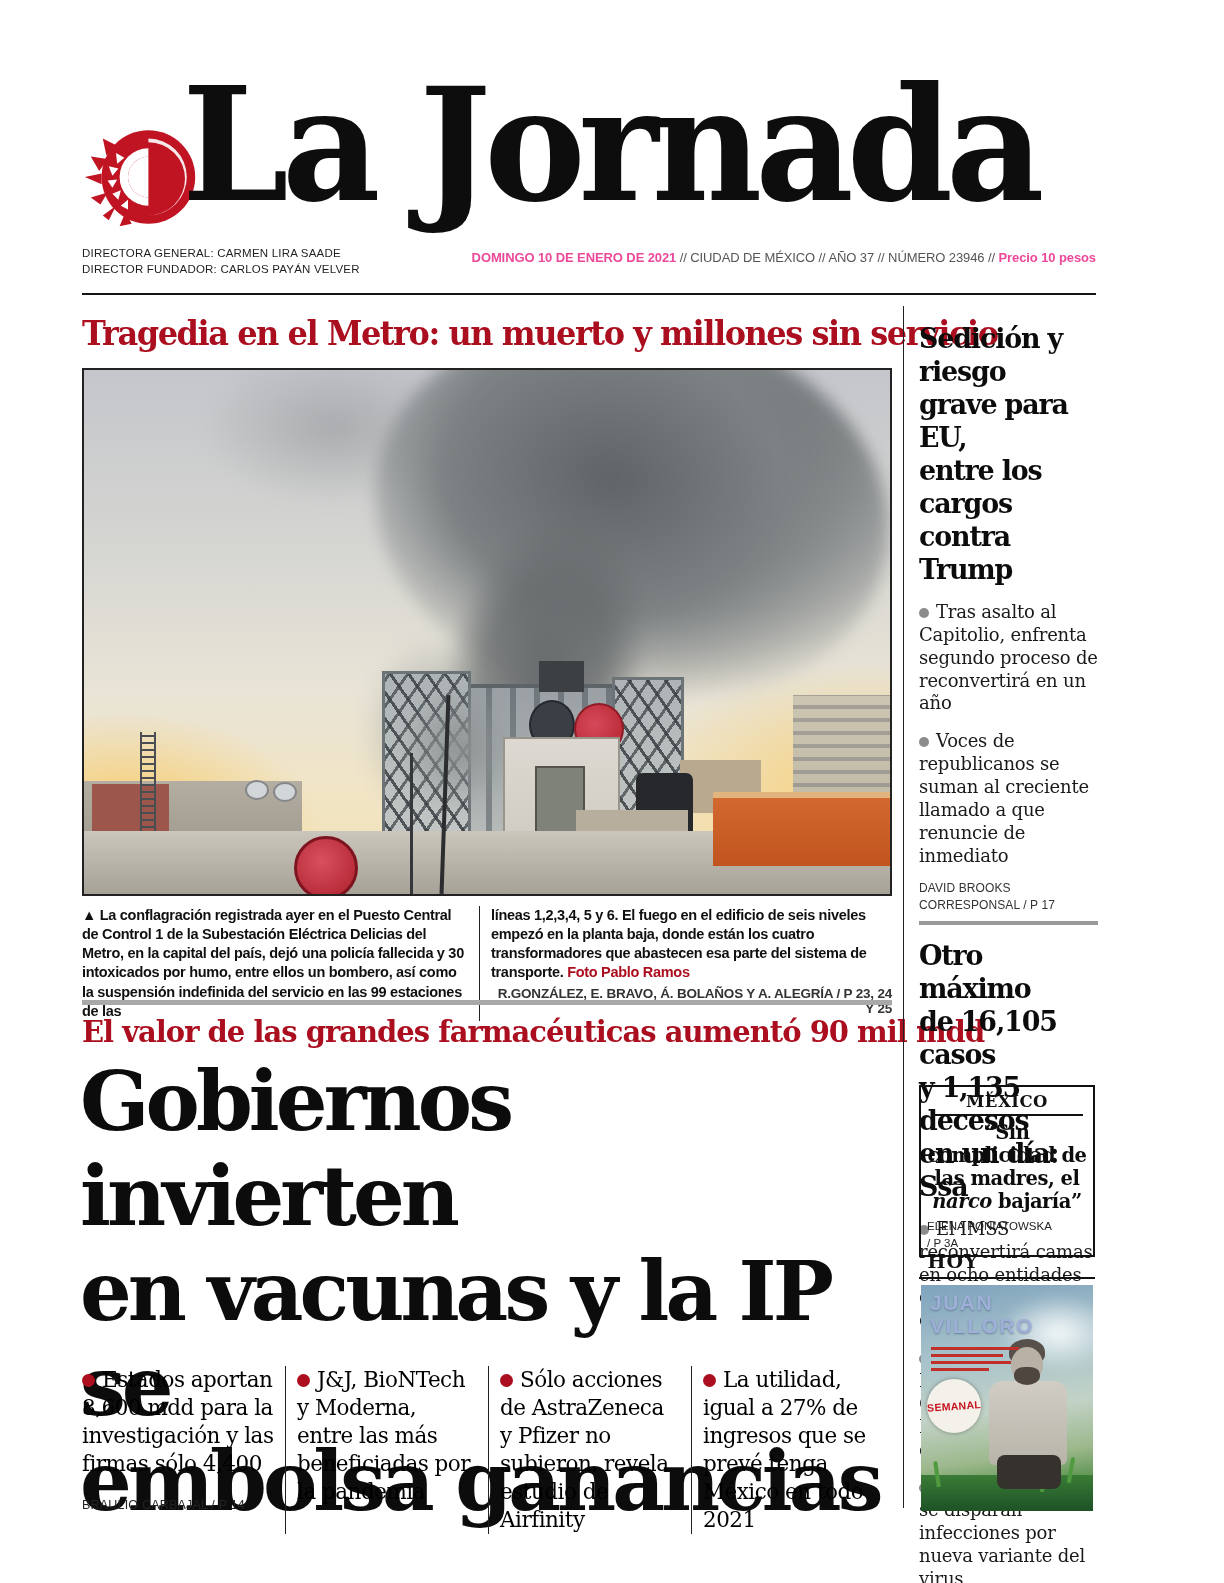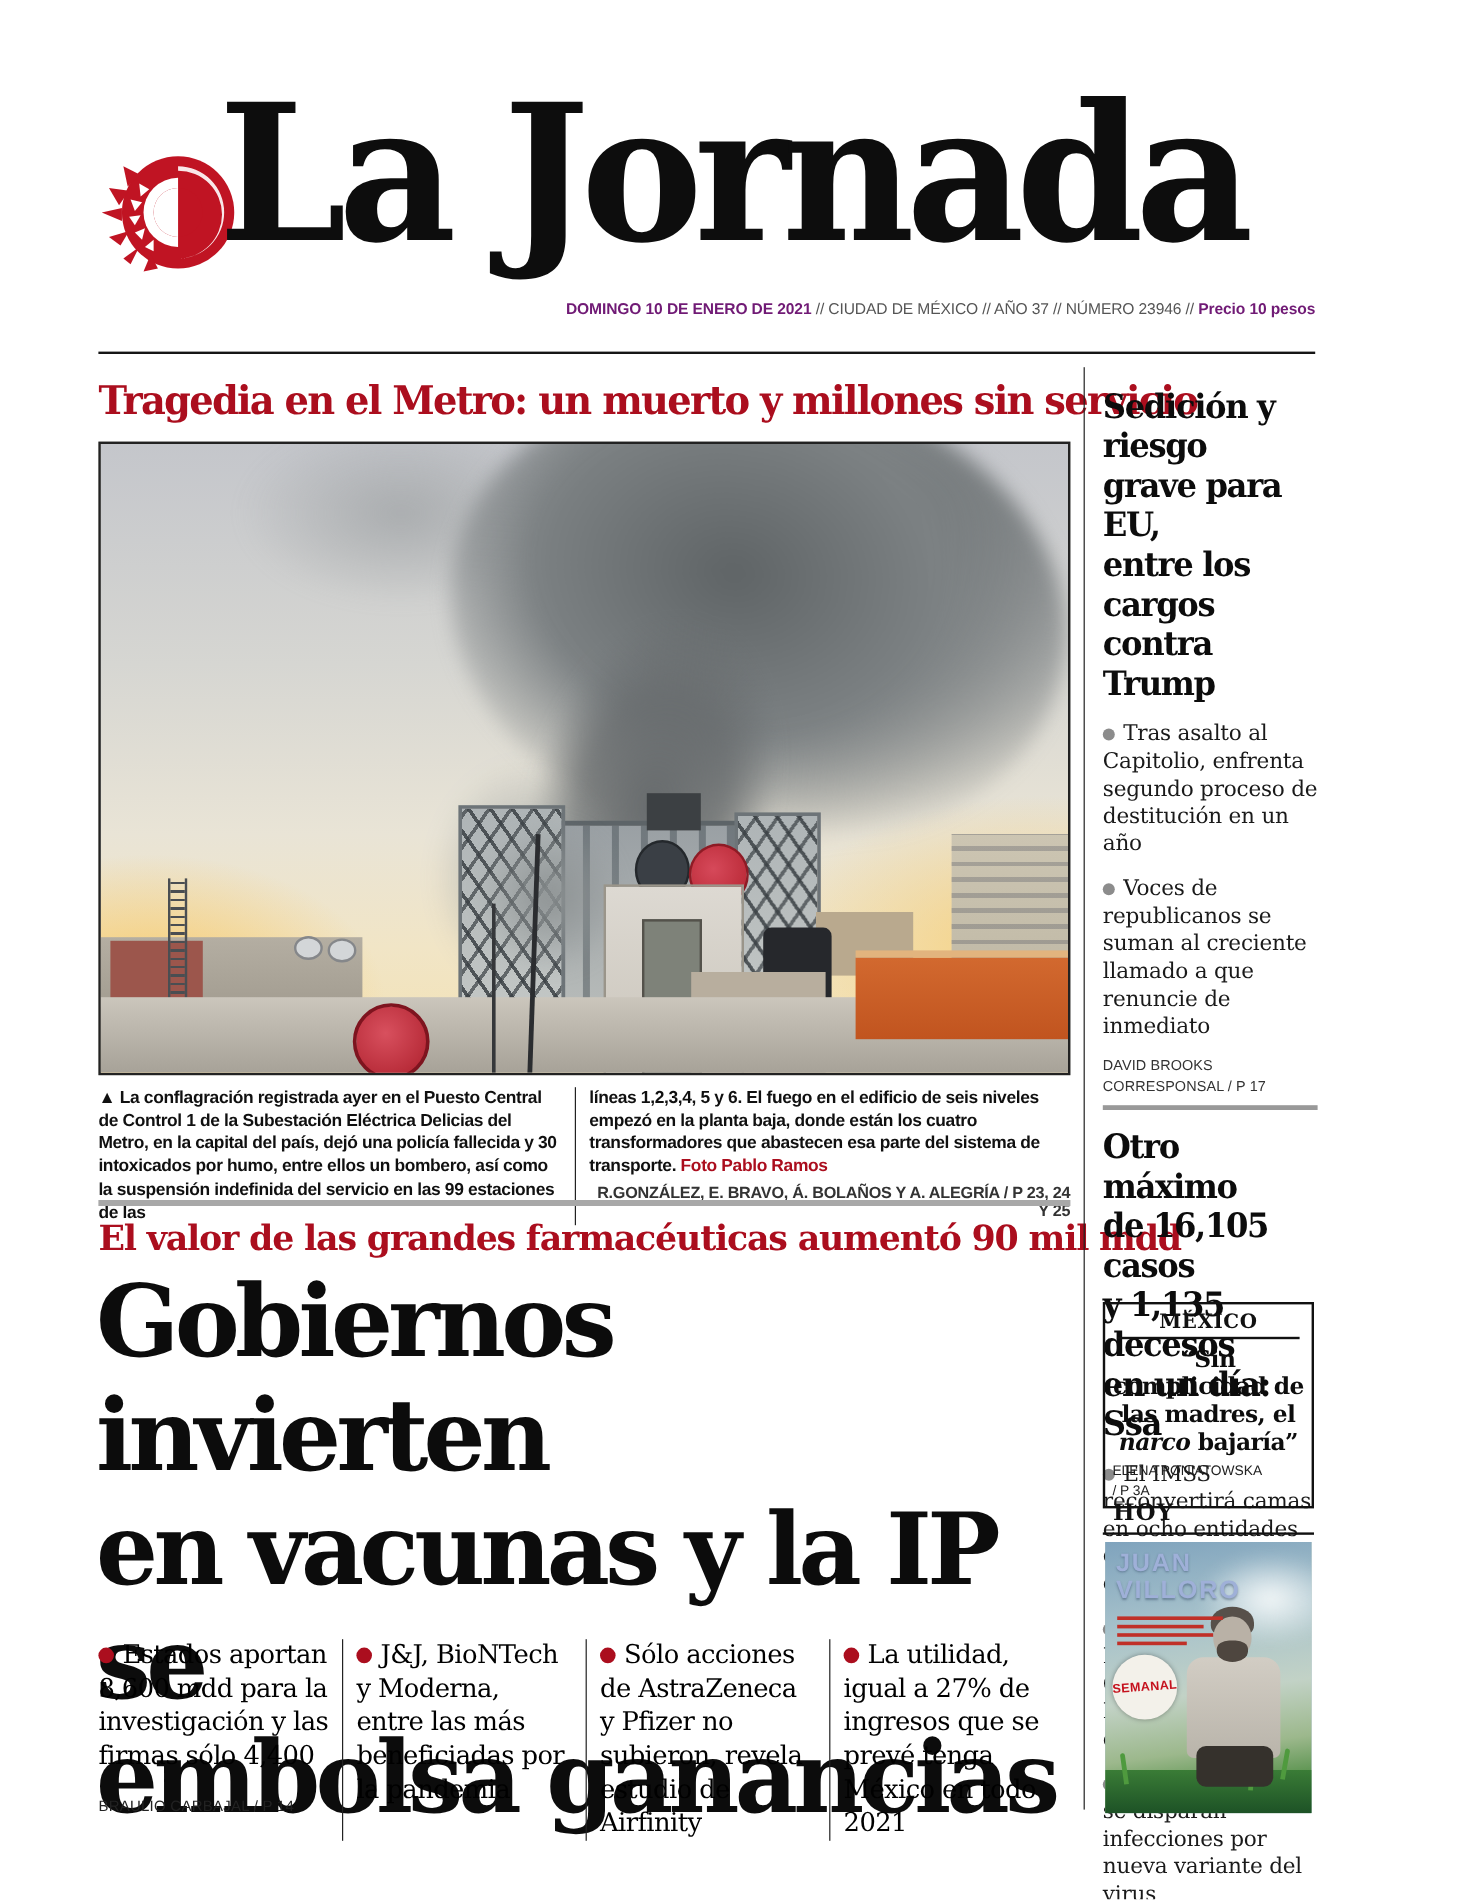--- a/index.html
+++ b/index.html
@@ -15,21 +15,21 @@
 
   
   .logo{position:absolute;left:80px;top:116px;width:120px;height:122px;color:var(--logo-red);}
   .masthead-title{position:absolute;left:182px;top:66px;font-size:152px;font-weight:bold;
         letter-spacing:-7px;line-height:1;color:#0d0d0d;white-space:nowrap;
         transform:scaleY(1.04);transform-origin:left top;}
   .directors{position:absolute;left:82px;top:245px;font-size:11.5px;line-height:1.4;
         color:#1f1f1f;letter-spacing:.2px;}
   .dateline{position:absolute;left:420px;top:250px;width:676px;text-align:right;
         font-size:13px;color:#555;letter-spacing:-.1px;white-space:nowrap;}
-  .dateline b{color:#701a75;}
+  .dateline b{color:#ec4899;}
   .top-rule{position:absolute;left:82px;top:293px;width:1014px;height:2px;background:#151515;}
 
   
   .kicker-metro{position:absolute;left:82px;top:314px;width:812px;font-size:33px;font-weight:bold;
         color:var(--accent-red);letter-spacing:-1.5px;transform:scaleX(.97);transform-origin:left;
         white-space:nowrap;}
   .photo{position:absolute;left:82px;top:368px;width:810px;height:528px;border:2px solid #222;
         box-sizing:border-box;overflow:hidden;background:#d8d8d2;}
   .ph{position:absolute;}
   .ph-sky{inset:0;background:
@@ -184,20 +184,24 @@
         <polygon points="27,64 34,61 32,69"></polygon>
         <polygon points="34,74 40,69 40,77"></polygon>
         <path d="M57,26 A24,24 0 0 0 57,74 Z"></path>
         <path d="M57,18 A32,32 0 0 1 57,82 A29,29 0 0 0 57,21 Z" opacity=".9"></path>
       </g>
       <circle cx="57" cy="50" r="17" fill="currentColor"></circle>
       <path d="M57,33 A17,17 0 0 0 57,67 Z" fill="#ffffff"></path>
     </svg>
   </div>
   <div class="masthead-title serif">La Jornada</div>
+  <div class="directors">
+    <div>DIRECTORA GENERAL: CARMEN LIRA SAADE</div>
+    <div>DIRECTOR FUNDADOR: CARLOS PAYÁN VELVER</div>
+  </div>
   <div class="dateline"><b>DOMINGO 10 DE ENERO DE 2021</b><span> // CIUDAD DE MÉXICO // AÑO 37 // NÚMERO 23946 // </span><b>Precio 10 pesos</b></div>
   <div class="top-rule"></div>
 
   <div class="kicker-metro serif">Tragedia en el Metro: un muerto y millones sin servicio</div>
 
   <div class="photo">
     <div class="ph ph-sky"></div>
     <div class="ph ph-s4 ph-smoke"></div>
     <div class="ph ph-s1 ph-smoke"></div>
     <div class="ph ph-s2 ph-smoke"></div>
@@ -254,21 +258,21 @@
 
   <div class="v-divider"></div>
   <div class="sidebar">
 
     <div class="sb-headline serif">
       <div>Sedición y riesgo</div>
       <div>grave para EU,</div>
       <div>entre los cargos</div>
       <div>contra Trump</div>
     </div>
-    <div class="sb-bullet serif"><span class="dot dot-gray"></span><span>Tras asalto al Capitolio, enfrenta segundo proceso de destitución en un año</span></div>
+    <div class="sb-bullet serif"><span class="dot dot-gray"></span><span>Tras asalto al Capitolio, enfrenta segundo proceso de reconvertirá en un año</span></div>
     <div class="sb-bullet serif"><span class="dot dot-gray"></span><span>Voces de republicanos se suman al creciente llamado a que renuncie de inmediato</span></div>
     <div class="sb-byline">
       <div>DAVID BROOKS</div>
       <div>CORRESPONSAL / P 17</div>
     </div>
     <div class="sb-rule"></div>
 
     <div class="sb-section2">
       <div class="sb-headline serif">
         <div>Otro máximo</div>

